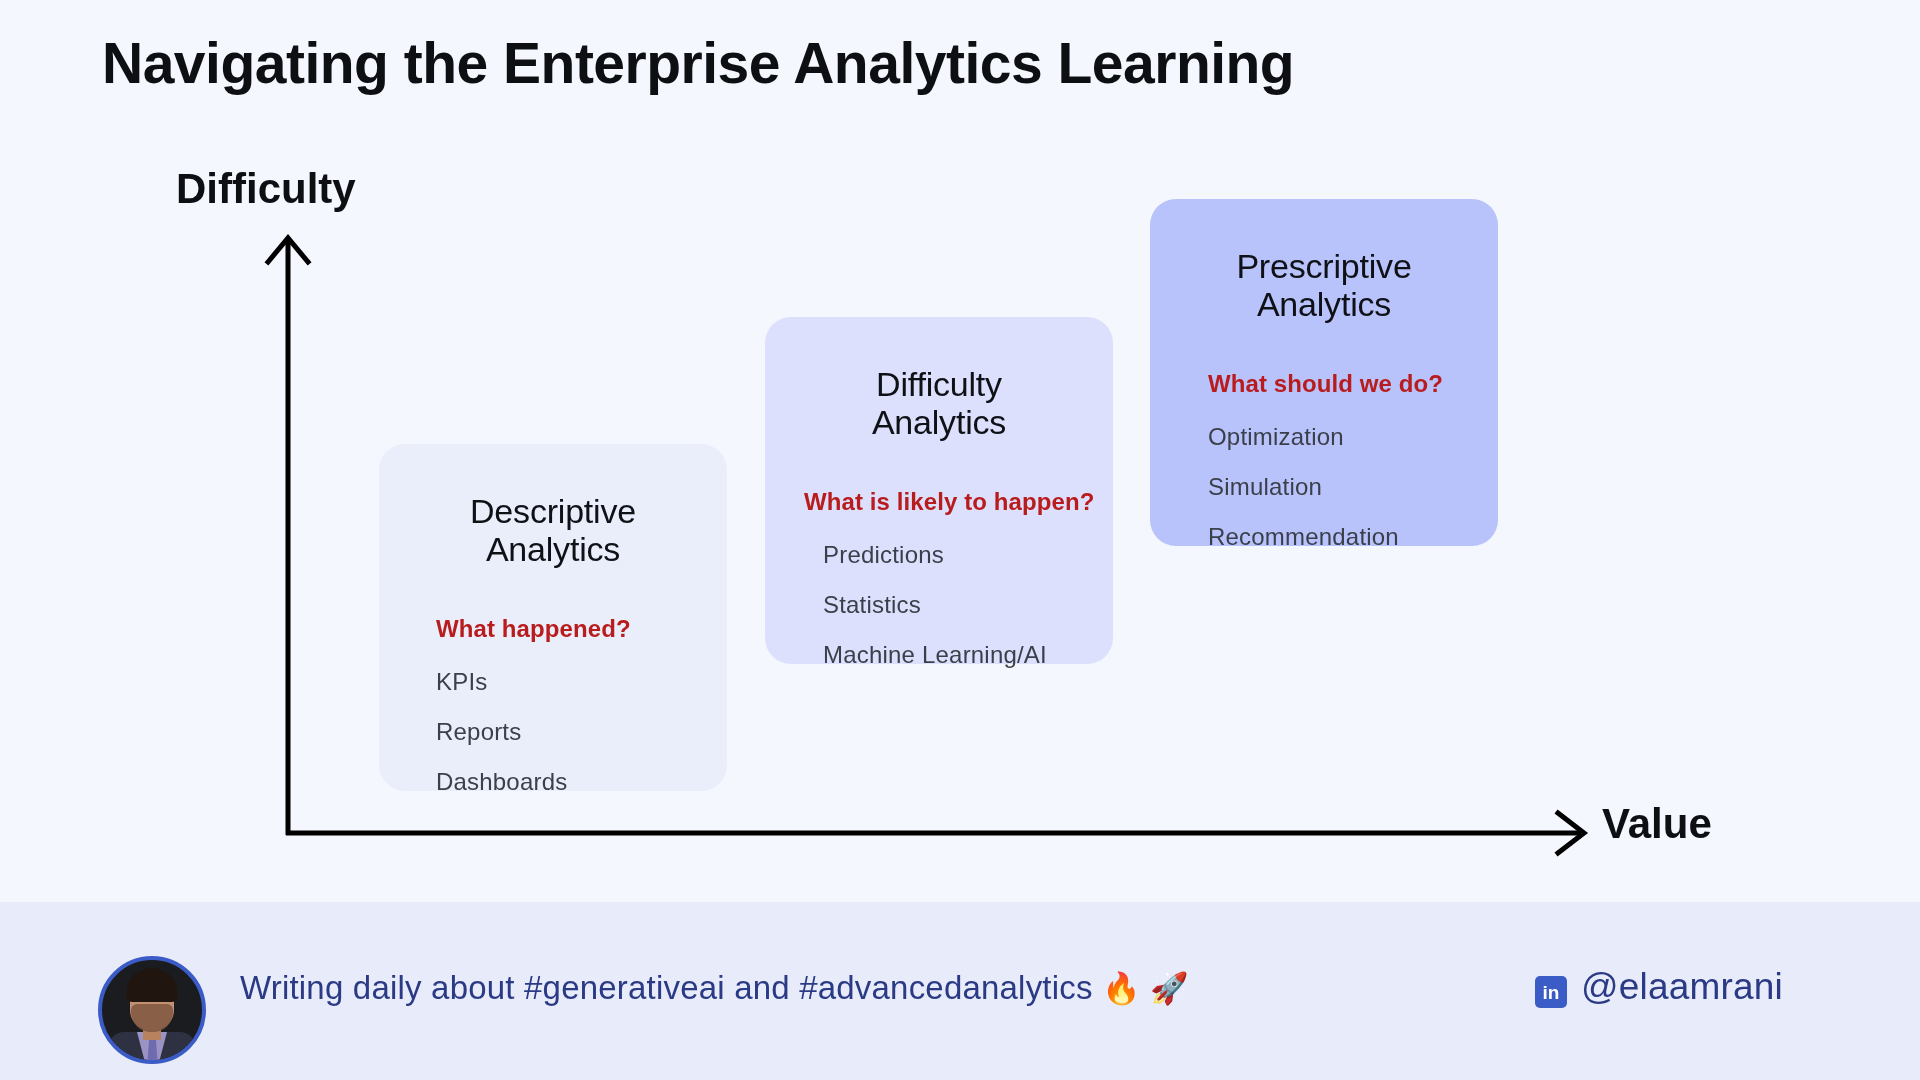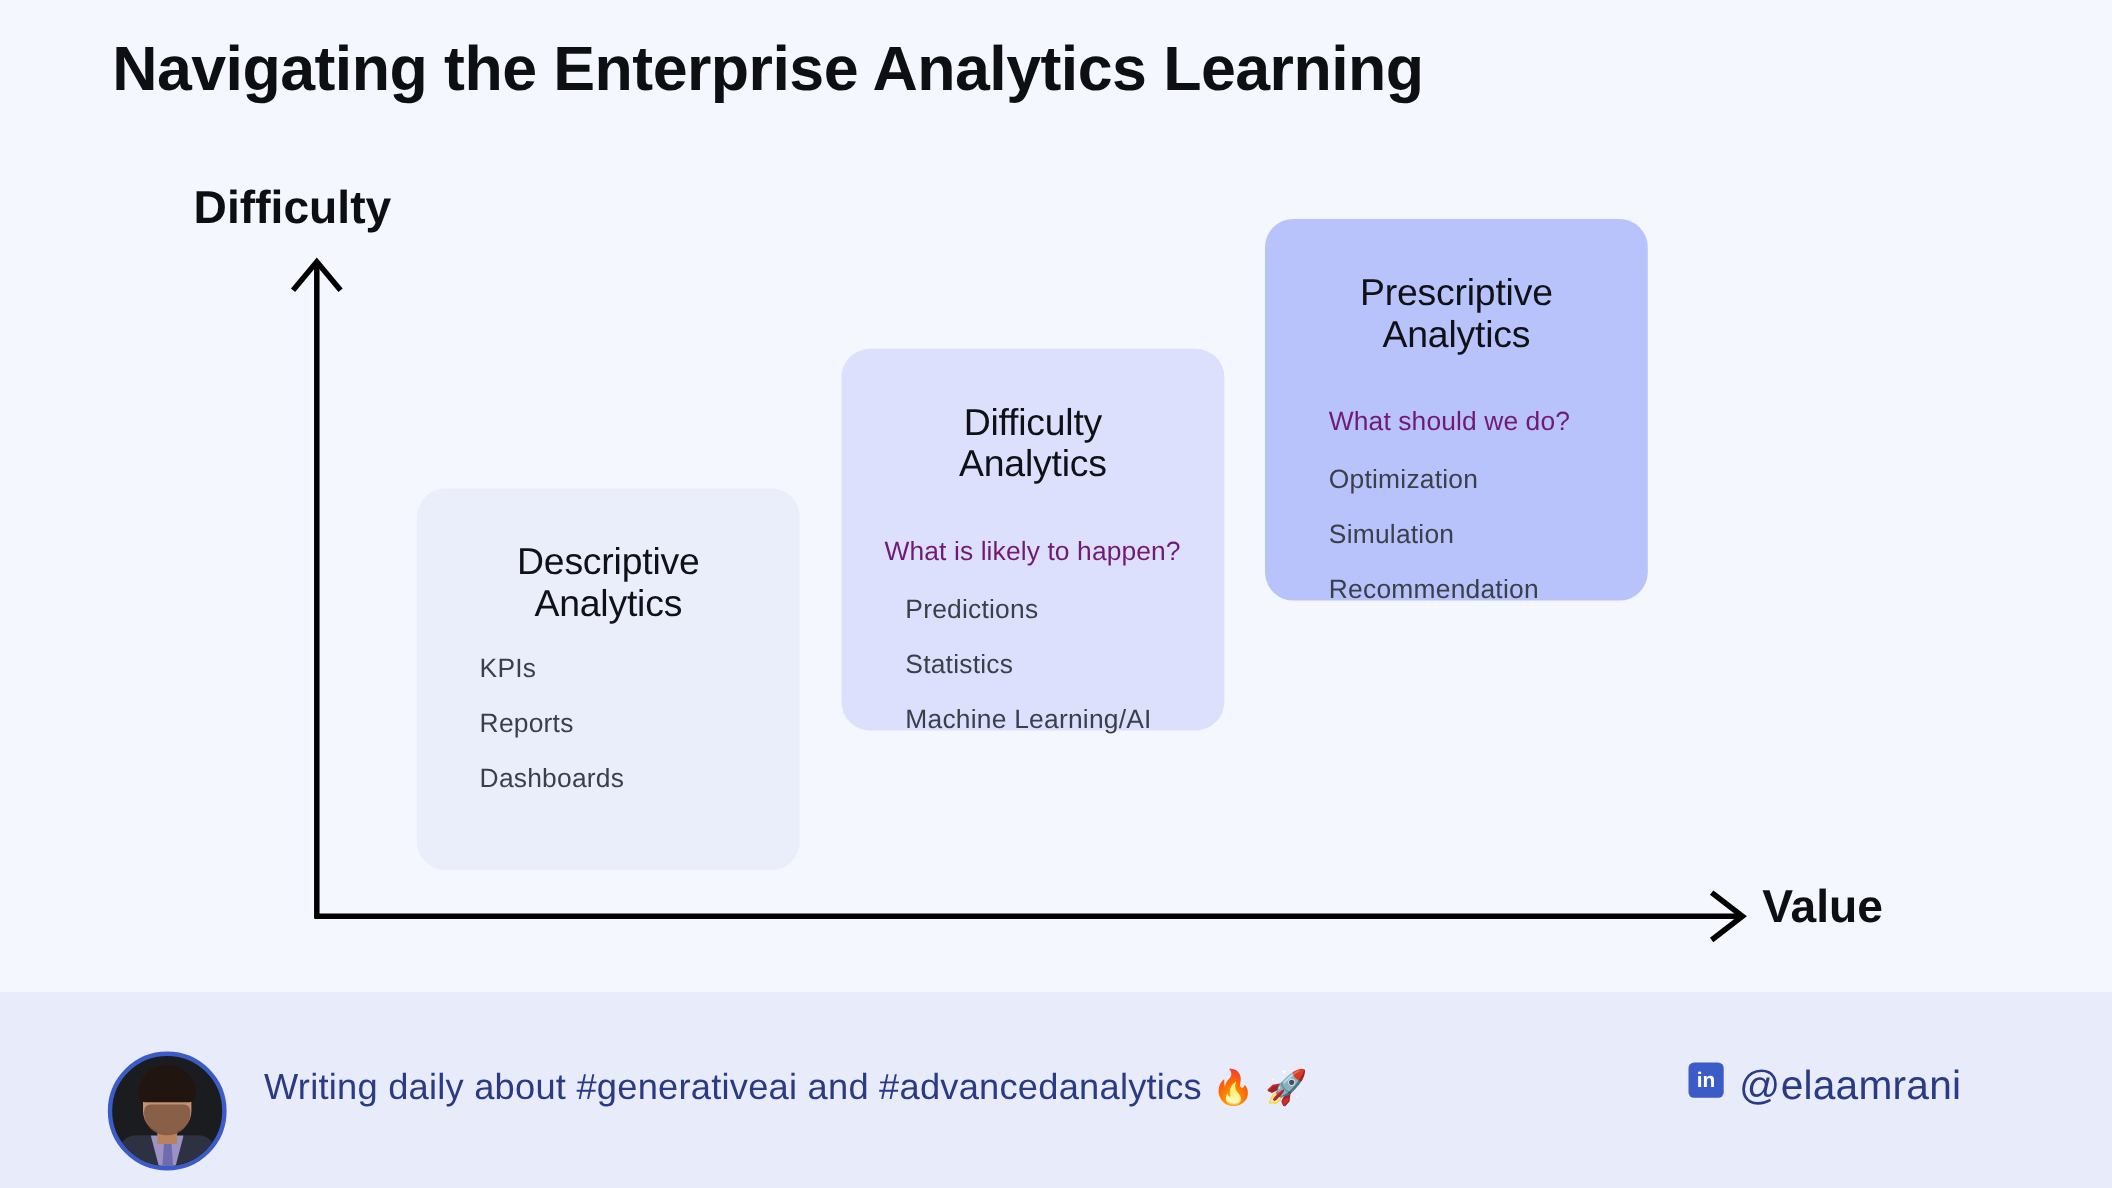--- a/index.html
+++ b/index.html
@@ -51,22 +51,22 @@
   .card-title {
     text-align:center;
     font-size:34px;
     font-weight:400;
     color:#0f1116;
     line-height:1.13;
     letter-spacing:-0.2px;
   }
   .card-question {
     font-size:24px;
-    font-weight:400;
-    color:#701a75;
+    font-weight:700;
+    color:#b91c1c;
     letter-spacing:0.1px;
     white-space:nowrap;
   }
   .card-items { list-style:none; }
   .card-items li {
     font-size:24px;
     font-weight:300;
     color:#3b3f49;
     letter-spacing:0.2px;
     white-space:nowrap;
@@ -157,21 +157,21 @@
     font-size:33px;
     color:#2a3a84;
     letter-spacing:0.2px;
     white-space:nowrap;
   }
   .emoji { font-size:31px; }
 
   #footer-handle {
     position:absolute;
     left:1535px; top:966px;
-    display:flex; align-items:flex-start; gap:14px;
+    display:flex; align-items:flex-end; gap:14px;
     white-space:nowrap;
   }
   #linkedin-icon {
     width:32px; height:32px;
     background:#3b5bc6;
     border-radius:5px;
     color:#fff;
     font-size:19px;
     font-weight:bold;
     display:flex; align-items:center; justify-content:center;
@@ -198,20 +198,21 @@
 </svg>
 
 <div id="axis-label-difficulty">Difficulty</div>
 <div id="axis-label-value">Value</div>
 
 <div class="card" id="card-descriptive">
   <div class="card-title">
     <span>Descriptive</span><br>
     <span>Analytics</span>
   </div>
+  <div class="card-question">What happened?</div>
   <ul class="card-items">
     <li>KPIs</li>
     <li>Reports</li>
     <li>Dashboards</li>
   </ul>
 </div>
 
 <div class="card" id="card-predictive">
   <div class="card-title">
     <span>Difficulty</span><br>

